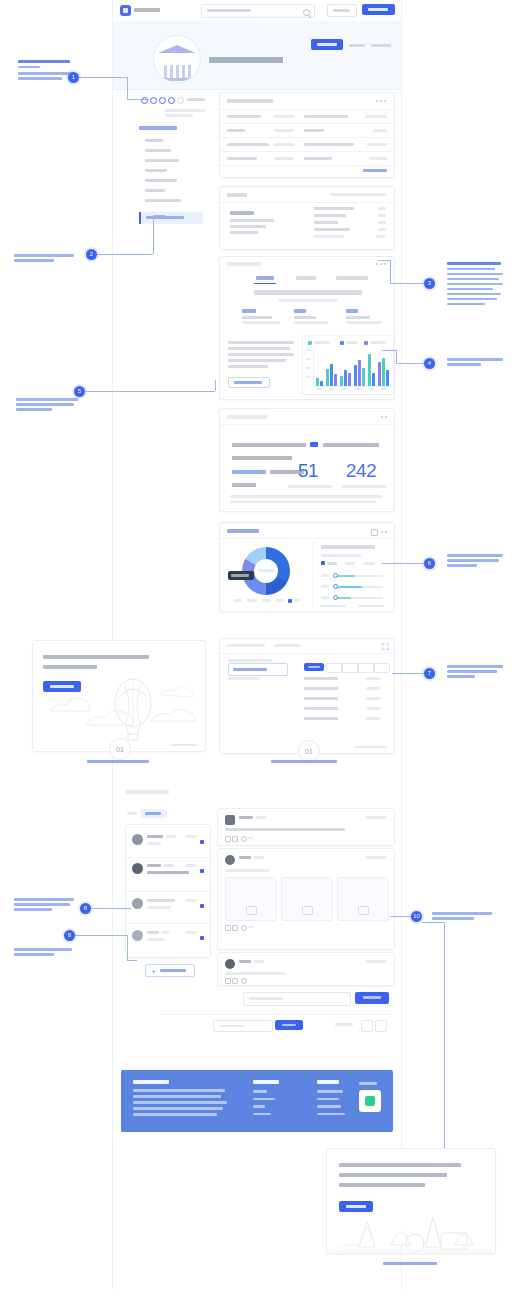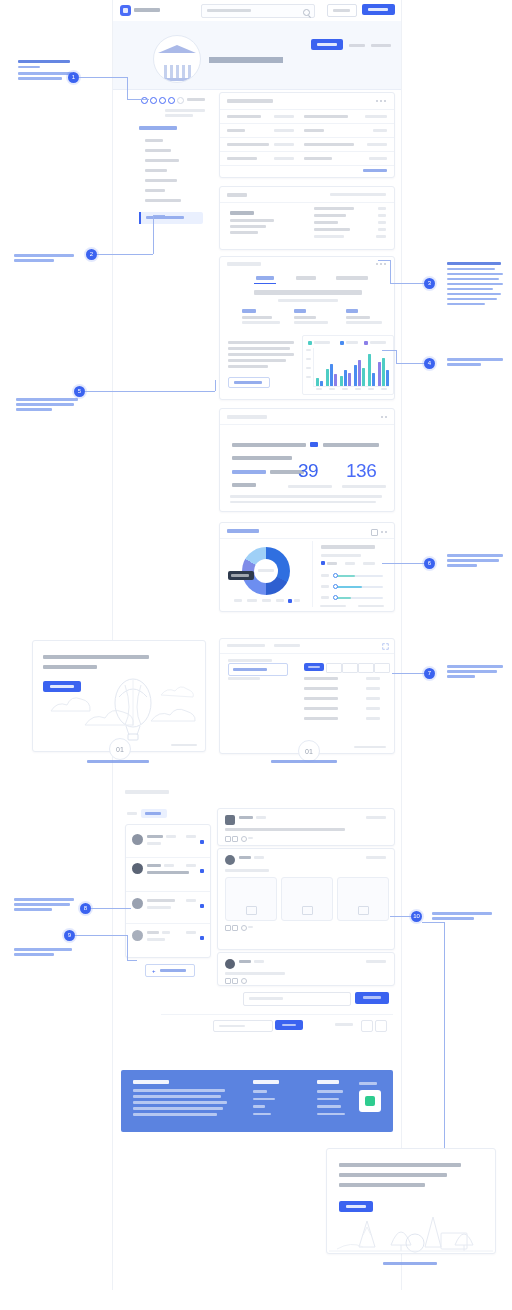--- a/index.html
+++ b/index.html
@@ -366,25 +366,25 @@
         <span class="tx d" style="display:inline-block;width:74px;height:4px;"></span>
         <span class="tx b" style="display:inline-block;width:8px;height:5px;background:#3b63f0;opacity:1;"></span>
         <span class="tx d" style="display:inline-block;width:56px;height:4px;"></span>
         <span class="tx d" style="display:block;width:60px;height:4px;margin-top:5px;"></span>
         <span class="tx b" style="display:inline-block;width:34px;height:4px;"></span>
         <span class="tx d" style="display:inline-block;width:34px;height:4px;"></span>
         <span class="tx d" style="display:block;width:24px;height:4px;margin-top:5px;"></span>
       </div>
 
       <div style="position:absolute;left:78px;top:52px;">
-        <span class="bignum" style="position:absolute;left:0;top:0;">39</span>
+        <span class="bignum" style="position:absolute;left:0;top:0;">51</span>
         <span class="tx l" style="position:absolute;left:-10px;top:24px;width:44px;height:2.5px;"></span>
       </div>
       <div style="position:absolute;left:126px;top:52px;">
-        <span class="bignum alt" style="position:absolute;left:0;top:0;">136</span>
+        <span class="bignum alt" style="position:absolute;left:0;top:0;">242</span>
         <span class="tx l" style="position:absolute;left:-4px;top:24px;width:44px;height:2.5px;"></span>
       </div>
 
       <div style="position:absolute;left:10px;bottom:8px;width:154px;">
         <span class="tx l" style="display:block;width:152px;height:2.5px;margin-bottom:3px;"></span>
         <span class="tx l" style="display:block;width:146px;height:2.5px;"></span>
       </div>
     </div>
 
     <div class="card" style="left:106px;top:522px;width:174px;height:88px;">

